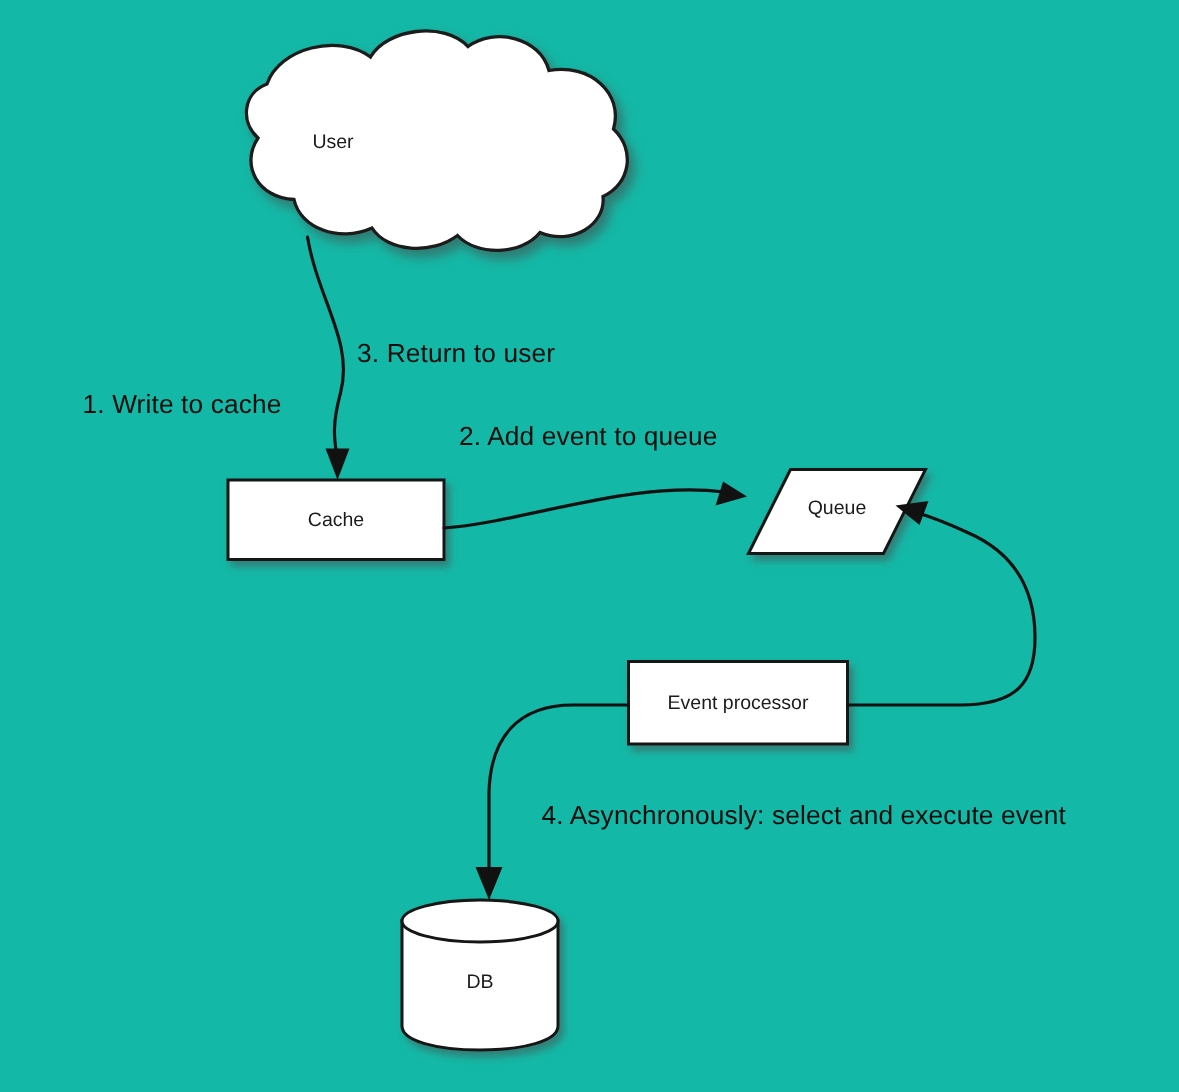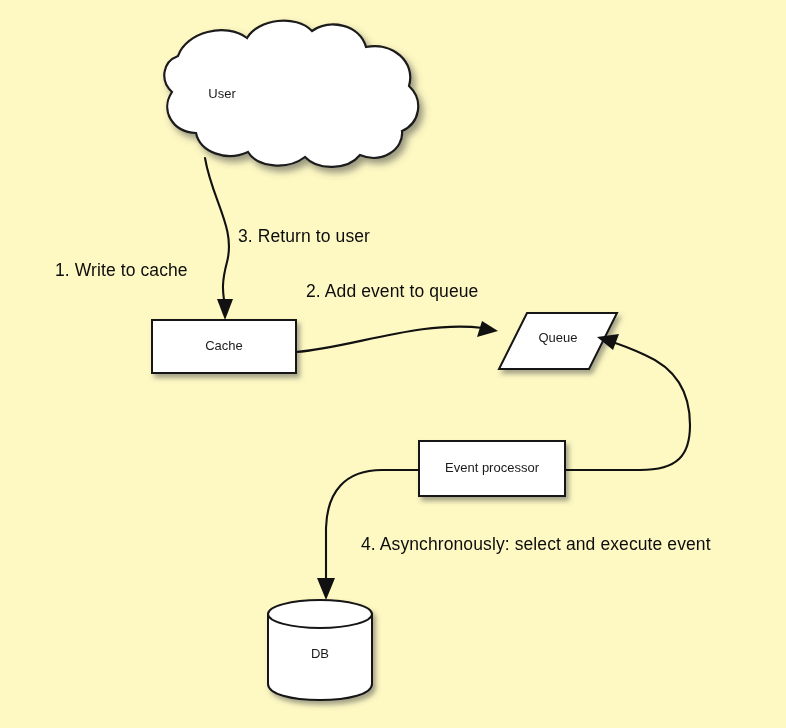--- a/index.html
+++ b/index.html
@@ -8,21 +8,21 @@
     padding: 0;
     background: #ffffff;
   }
   body {
     font-family: "Liberation Sans", sans-serif;
   }
   #canvas-wrap {
     position: relative;
     width: 786px;
     height: 728px;
-    background: #fef9c3;
+    background: #14b8a6;
     overflow: hidden;
   }
   svg#diagram {
     position: absolute;
     top: 0;
     left: 0;
     width: 786px;
     height: 728px;
   }
   .node-shape {

